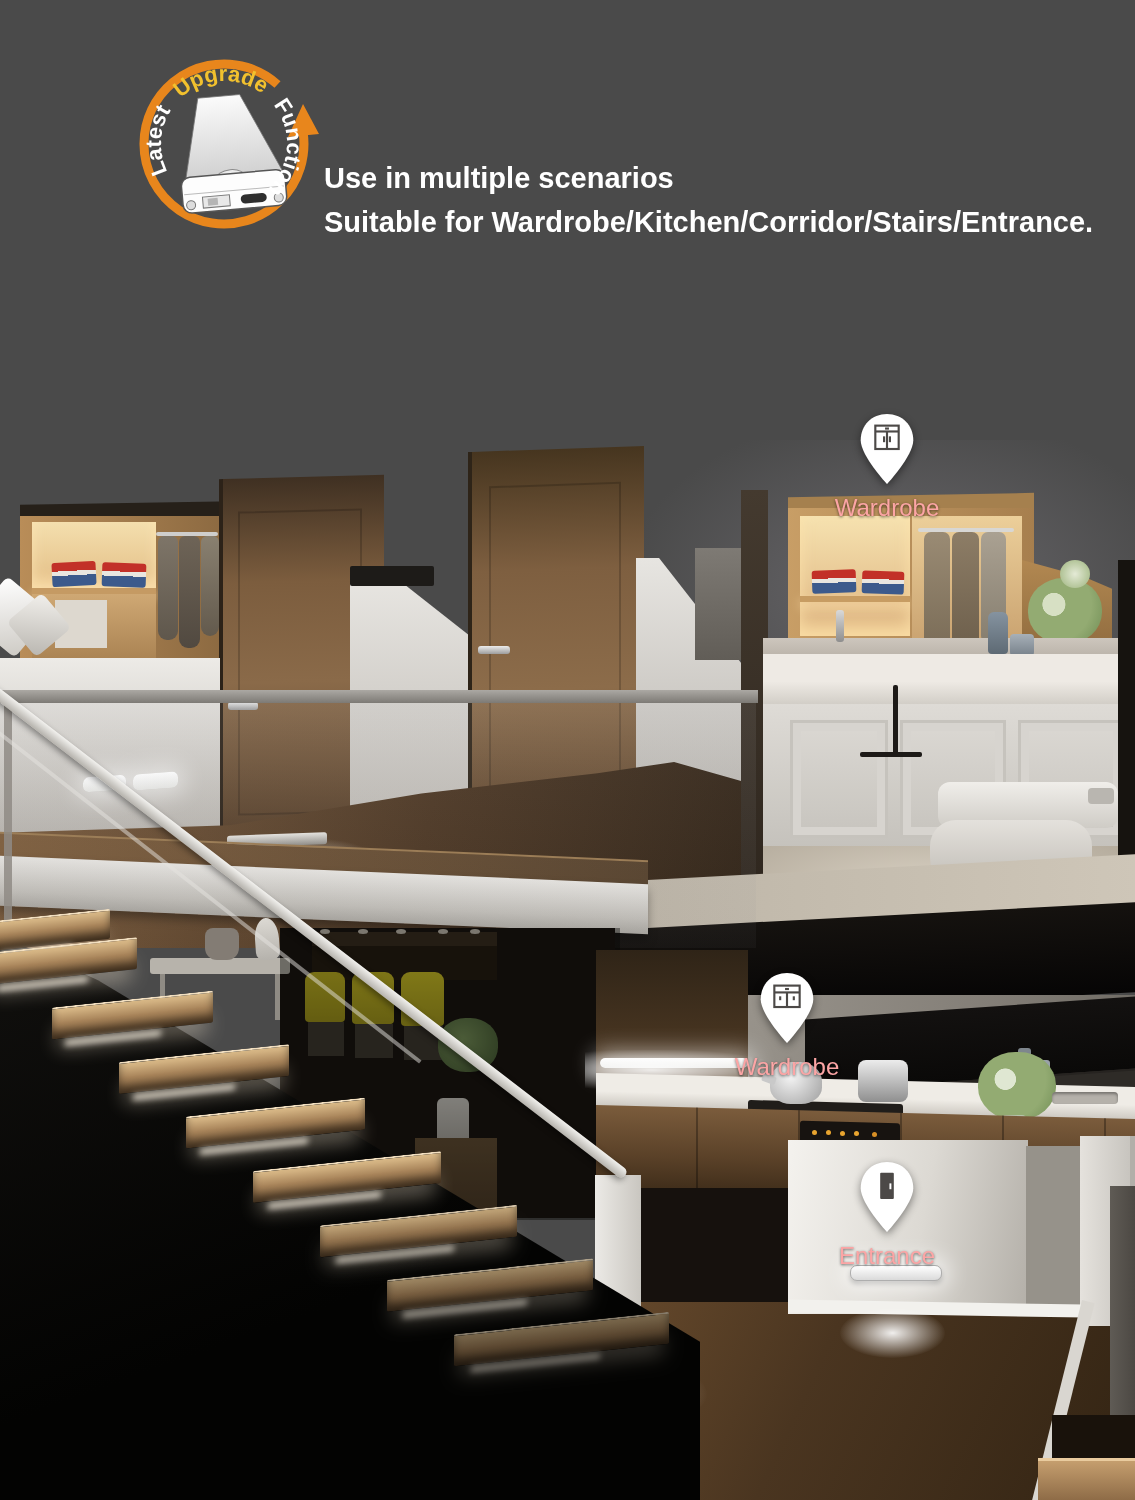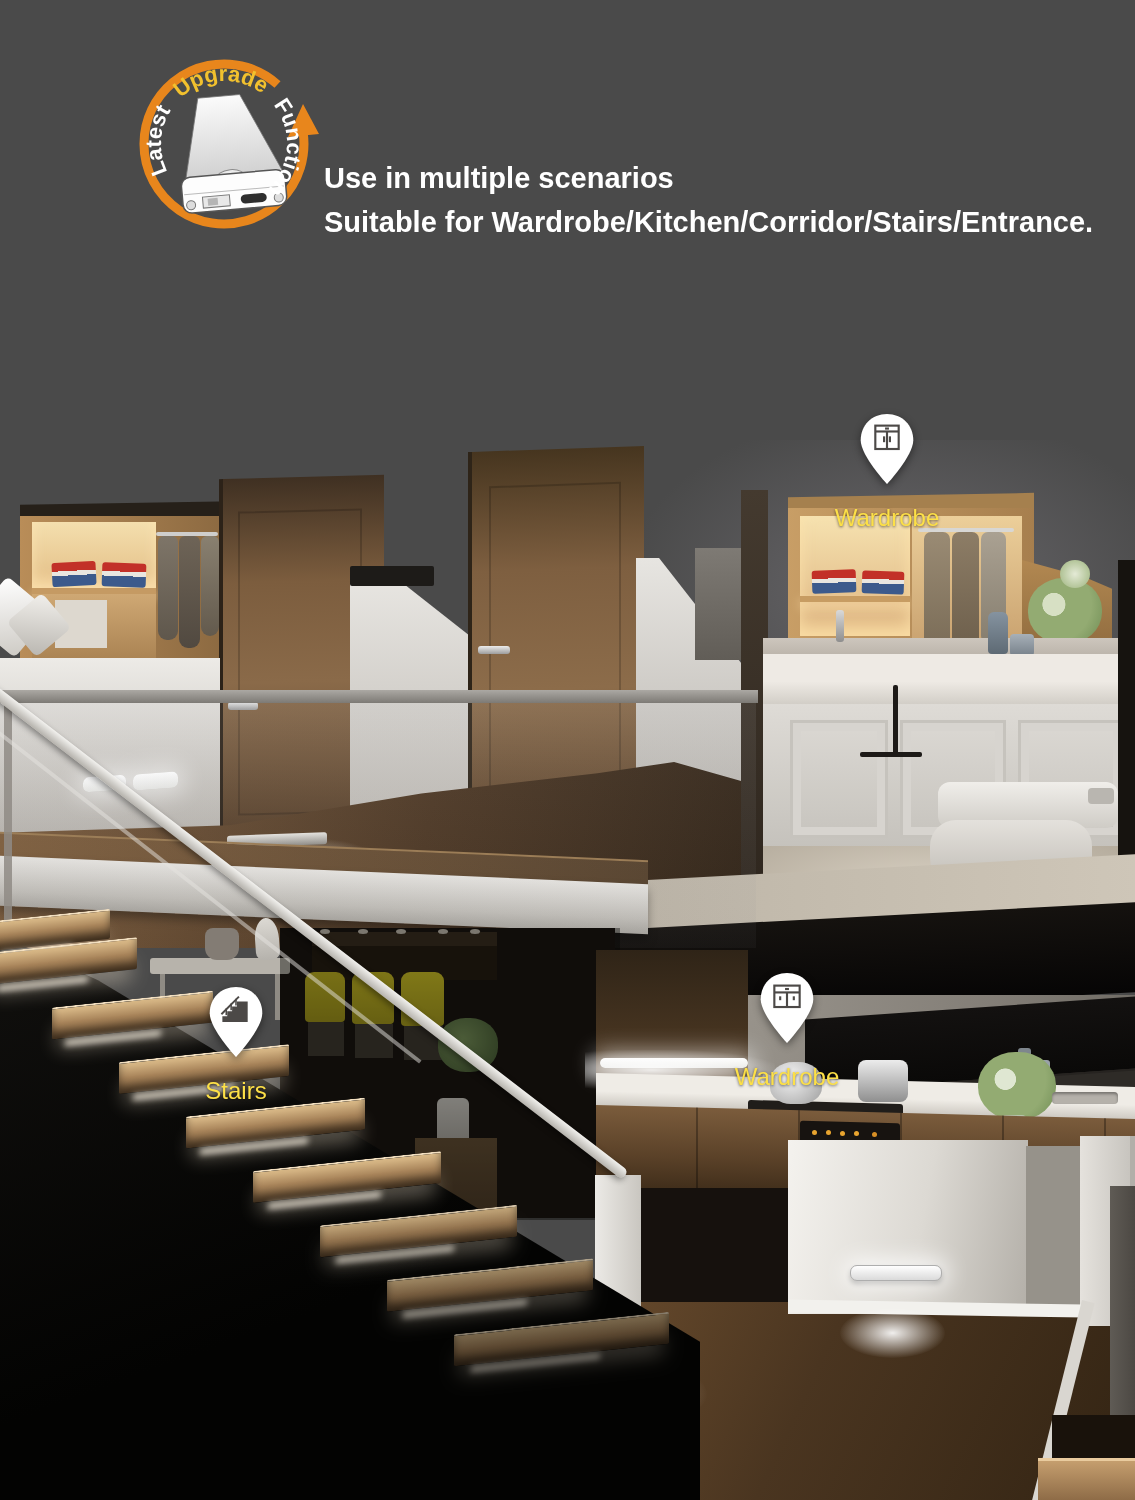--- a/index.html
+++ b/index.html
@@ -5,21 +5,21 @@
   html,body{margin:0;padding:0;background:#222;}
   #stage{position:relative;width:1135px;height:1500px;margin:0 auto;overflow:hidden;
          background:#4a4a4a;font-family:"Liberation Sans",sans-serif;}
   .a{position:absolute;}
   .txt{color:#fff;}
   #title{left:322px;top:66px;font-size:47px;font-weight:700;letter-spacing:-0.5px;}
   #sub1{left:324px;top:150px;font-size:29px;font-weight:700;margin-top:12px;}
   #sub2{left:324px;top:206px;font-size:29px;font-weight:600;}
   .pin{width:160px;text-align:center;z-index:60;}
   .pin svg{display:block;margin:0 auto;filter:drop-shadow(0 3px 4px rgba(0,0,0,.45));}
-  .pin-label{margin-top:18px;color:#fde047;font-size:24px;text-shadow:0 1px 3px rgba(0,0,0,.6);}
+  .pin-label{margin-top:8px;color:#fca5a5;font-size:24px;text-shadow:0 1px 3px rgba(0,0,0,.6);}
   .tread{height:30px;border-radius:2px;transform:skewY(-6deg);
          background:linear-gradient(180deg,#dcbc8a 0%,#a8845a 48%,#6e5234 100%);
          border-top:2px solid #f2dfc0;
          box-shadow:0 16px 20px -6px rgba(255,240,214,.40), inset 0 -7px 9px rgba(0,0,0,.45);}
   .tread::after{content:"";position:absolute;left:8%;right:32%;bottom:-8px;height:6px;
          background:#fff7e8;filter:blur(3px);opacity:.8;}
   .ledbar{background:linear-gradient(180deg,#ffffff,#e7e7e4);border-radius:6px;
          box-shadow:0 0 22px 7px rgba(255,255,255,.55);}
   .pool{border-radius:50%;}
 </style>
@@ -236,43 +236,40 @@
         <line x1="27" y1="17" x2="31" y2="17"></line>
         <line x1="29" y1="20" x2="29" y2="38"></line>
         <line x1="26" y1="25" x2="26" y2="31"></line>
         <line x1="32" y1="25" x2="32" y2="31"></line>
       </g>
     </svg>
     <div class="pin-label">Wardrobe</div>
   </div>
 
 
-  <div class="a pin" style="left:156px;top:985px;">
-    <svg width="58" height="74" viewBox="0 0 58 76">
-      <path d="M29 2 C44.5 2 56 13.5 56 29 C56 45 29 74 29 74 C29 74 2 45 2 29 C2 13.5 13.5 2 29 2 Z" fill="#ffffff"></path>
-      <g>
-        <path d="M15 38 V32 H20 V27 H25 V22 H30 V17 H41 V38 Z" fill="#4C4947"></path>
-        <line x1="14" y1="30" x2="32" y2="12" stroke="#4C4947" stroke-width="2"></line>
-        <line x1="19" y1="31" x2="19" y2="24" stroke="#4C4947" stroke-width="1.6"></line>
-        <line x1="24" y1="26" x2="24" y2="19" stroke="#4C4947" stroke-width="1.6"></line>
-        <line x1="29" y1="21" x2="29" y2="14" stroke="#4C4947" stroke-width="1.6"></line>
-      </g>
-    </svg>
-    <div class="pin-label">Stairs</div>
-  </div>
 
   <div class="a pin" style="left:707px;top:971px;">
     <svg width="58" height="74" viewBox="0 0 58 76">
       <path d="M29 2 C44.5 2 56 13.5 56 29 C56 45 29 74 29 74 C29 74 2 45 2 29 C2 13.5 13.5 2 29 2 Z" fill="#ffffff"></path>
       <g stroke="#4C4947" stroke-width="2.2" fill="none">
         <rect x="16" y="15" width="26" height="22"></rect>
         <line x1="16" y1="22" x2="42" y2="22"></line>
         <line x1="27" y1="18.5" x2="31" y2="18.5"></line>
         <line x1="29" y1="22" x2="29" y2="37"></line>
         <line x1="22" y1="26" x2="22" y2="30"></line>
         <line x1="36" y1="26" x2="36" y2="30"></line>
       </g>
     </svg>
     <div class="pin-label">Wardrobe</div>
   </div>
 
+  <div class="a pin" style="left:807px;top:1160px;">
+    <svg width="58" height="74" viewBox="0 0 58 76">
+      <path d="M29 2 C44.5 2 56 13.5 56 29 C56 45 29 74 29 74 C29 74 2 45 2 29 C2 13.5 13.5 2 29 2 Z" fill="#ffffff"></path>
+      <g>
+        <rect x="22" y="13" width="14" height="27" rx="1" fill="#4C4947"></rect>
+        <line x1="32.5" y1="24" x2="32.5" y2="30" stroke="#ffffff" stroke-width="2"></line>
+      </g>
+    </svg>
+    <div class="pin-label">Entrance</div>
+  </div>
 
 </div>
 
 </body></html>

